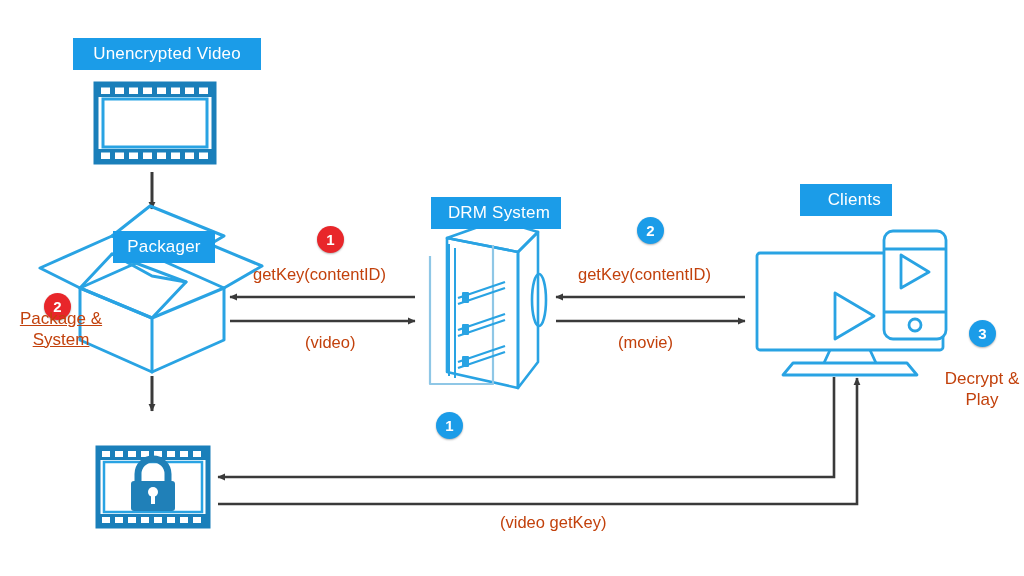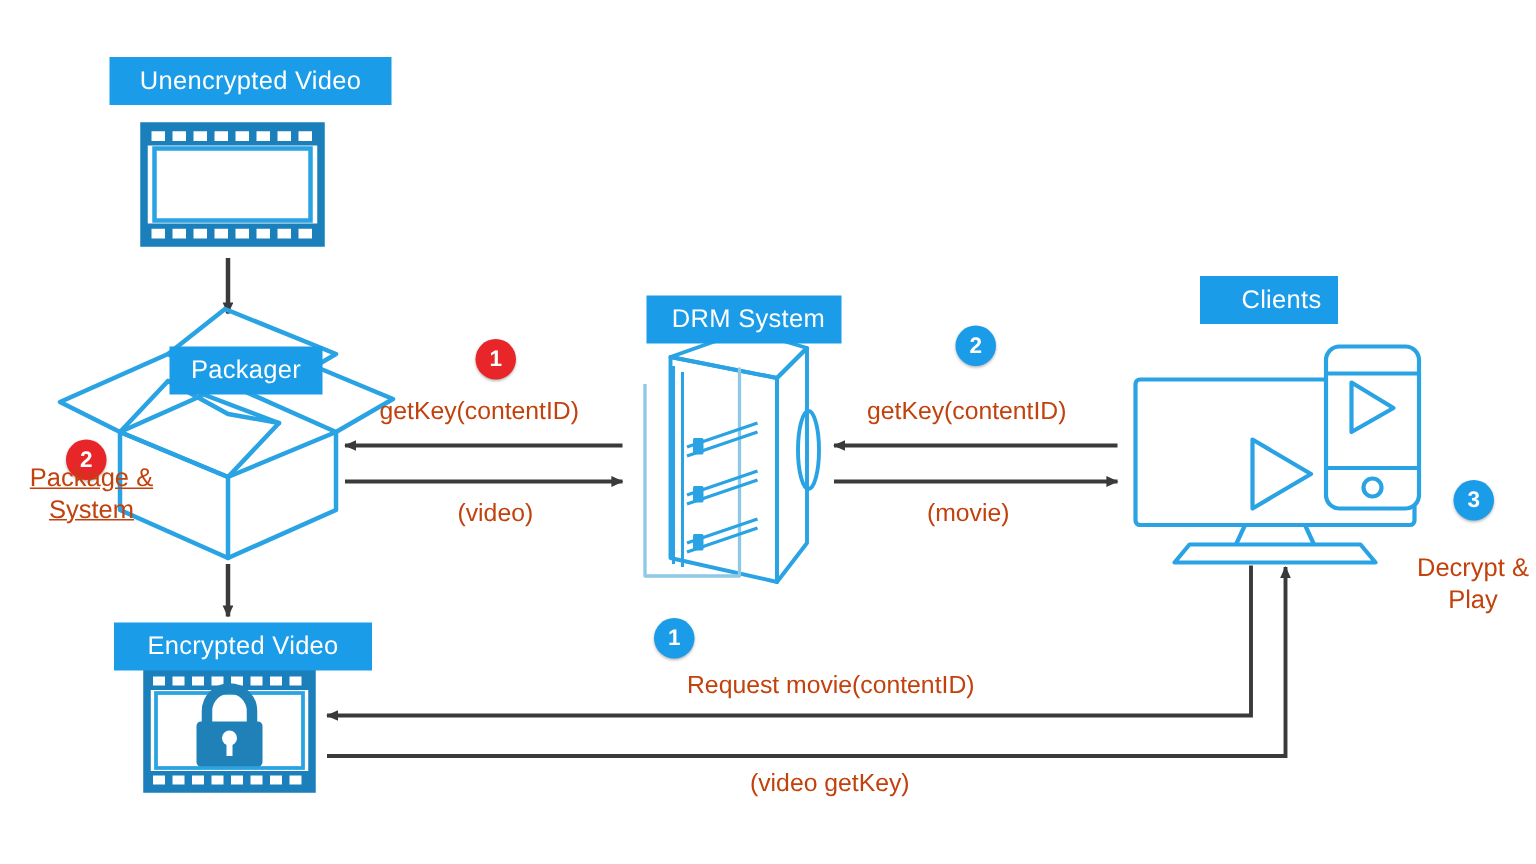--- a/index.html
+++ b/index.html
@@ -200,21 +200,20 @@
 
     <path d="M834,377 L834,477 L218,477" fill="none" stroke="#3a3a3a" stroke-width="2.6" marker-end="url(#ahDark)"></path>
 
     <path d="M218,504 L857,504 L857,378" fill="none" stroke="#3a3a3a" stroke-width="2.6" marker-end="url(#ahDark)"></path>
   </svg>
 
   <div class="chip" style="left:73px;top:38px;width:166px;">Unencrypted Video</div>
 
   <div class="chip" style="left:113px;top:231px;width:80px;">Packager</div>
 
-  <div class="chip" style="left:76px;top:415px;width:150px;">Encrypted Video</div>
 
   <div class="chip" style="left:431px;top:197px;width:108px;text-align:right;">DRM System</div>
 
   <div class="chip" style="left:800px;top:184px;width:70px;text-align:right;">Clients</div>
 
   <div class="badge red" style="left:317px;top:226px;">1</div>
 
   <div class="badge red" style="left:44px;top:293px;">2</div>
 
   <div class="badge blue" style="left:637px;top:217px;">2</div>
@@ -224,21 +223,20 @@
   <div class="badge blue" style="left:969px;top:320px;">3</div>
 
   <div class="dtext" style="left:253px;top:264px;">getKey(contentID)</div>
 
   <div class="dtext" style="left:305px;top:332px;">(video)</div>
 
   <div class="dtext" style="left:578px;top:264px;">getKey(contentID)</div>
 
   <div class="dtext" style="left:618px;top:332px;">(movie)</div>
 
-  <div class="dtext" style="left:458px;top:447px;">Request movie(contentID)</div>
 
   <div class="dtext" style="left:500px;top:512px;">(video getKey)</div>
 
   <div class="dtext big ctr" style="left:8px;top:309px;width:106px;text-decoration:underline;">
     <div>Package &amp;</div>
     <div>System</div>
   </div>
 
   <div class="dtext big ctr" style="left:920px;top:369px;width:124px;">
     <div>Decrypt &amp;</div>

